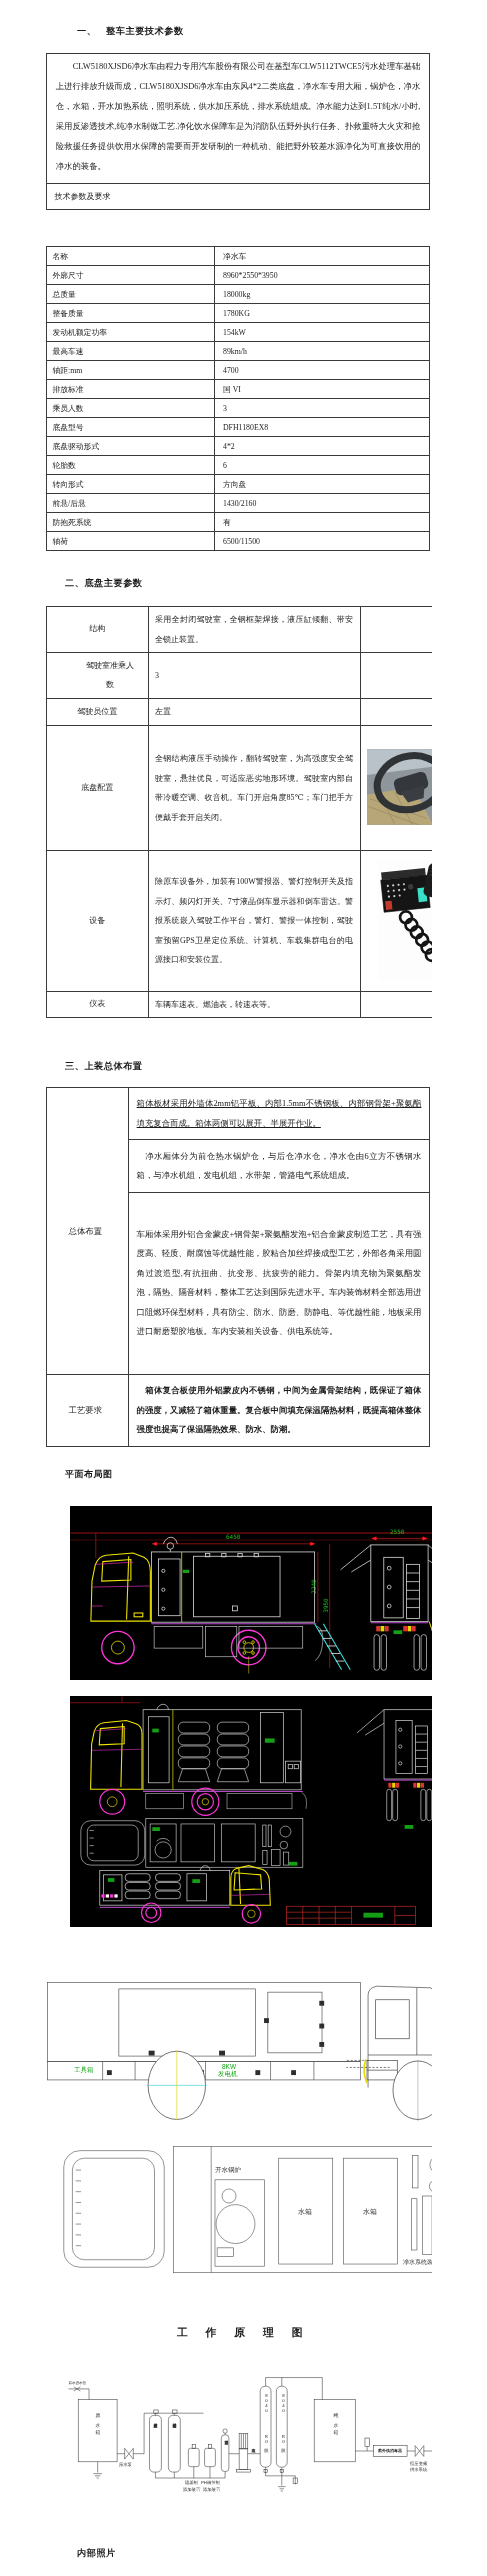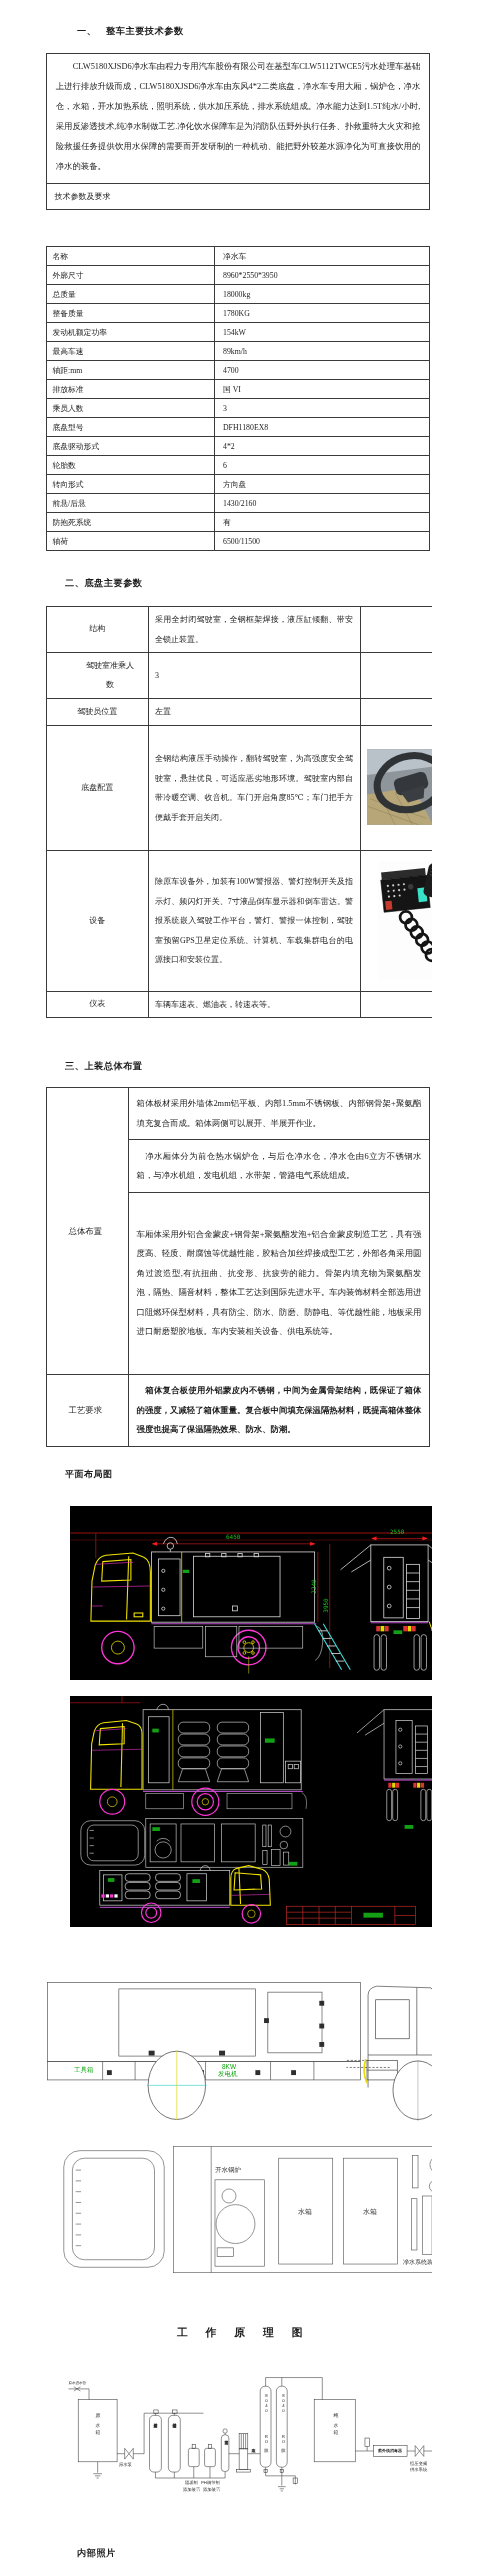--- a/index.html
+++ b/index.html
@@ -222,21 +222,21 @@
     </table>
 
   <div class="sec-title" style="left:65px;top:1060px;">三、上装总体布置</div>
 
   <table class="tbl ltbl" style="top:1087px;">
     <tbody>
         <tr>
       <td class="ll" rowspan="3">
         <div class="lbl-stack">总体布置</div>
       </td>
-      <td class="lt" style="height:45px;">箱体板材采用外墙体2mm铝平板、内部1.5mm不锈钢板、内部钢骨架+聚氨酯填充复合而成。箱体两侧可以展开、半展开作业。</td>
+      <td class="lt" style="height:45px;text-decoration:underline;">箱体板材采用外墙体2mm铝平板、内部1.5mm不锈钢板、内部钢骨架+聚氨酯填充复合而成。箱体两侧可以展开、半展开作业。</td>
     </tr>
     <tr>
       <td class="lt indent1" style="height:45px;">净水厢体分为前仓热水锅炉仓，与后仓净水仓，净水仓由6立方不锈钢水箱，与净水机组，发电机组，水带架，管路电气系统组成。</td>
     </tr>
     <tr>
       <td class="lt" style="height:175px;">车厢体采用外铝合金蒙皮+钢骨架+聚氨酯发泡+铝合金蒙皮制造工艺，具有强度高、轻质、耐腐蚀等优越性能，胶粘合加丝焊接成型工艺，外部各角采用圆角过渡造型,有抗扭曲、抗变形、抗疲劳的能力。骨架内填充物为聚氨酯发泡，隔热、隔音材料，整体工艺达到国际先进水平。车内装饰材料全部选用进口阻燃环保型材料，具有防尘、防水、防磨、防静电、等优越性能，地板采用进口耐磨塑胶地板。车内安装相关设备、供电系统等。</td>
     </tr>
     <tr>
       <td class="ll">
         <div class="lbl-stack2">工艺要求</div>

